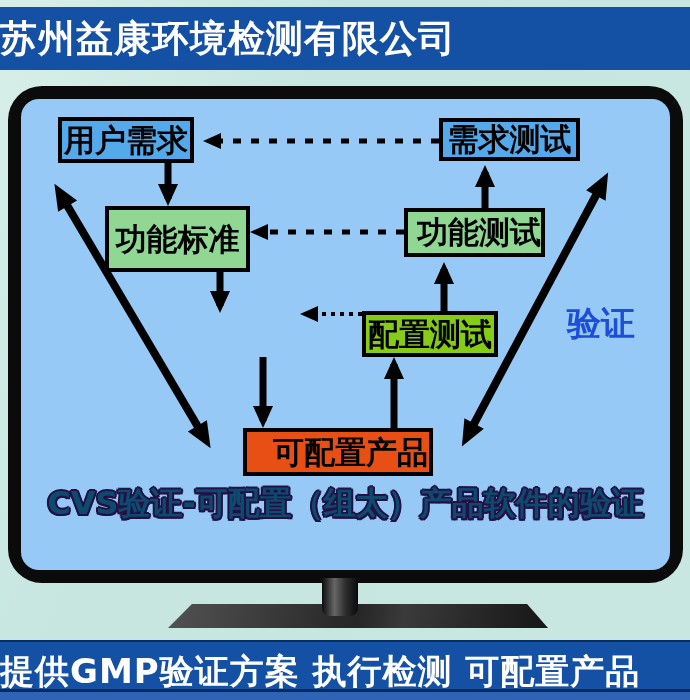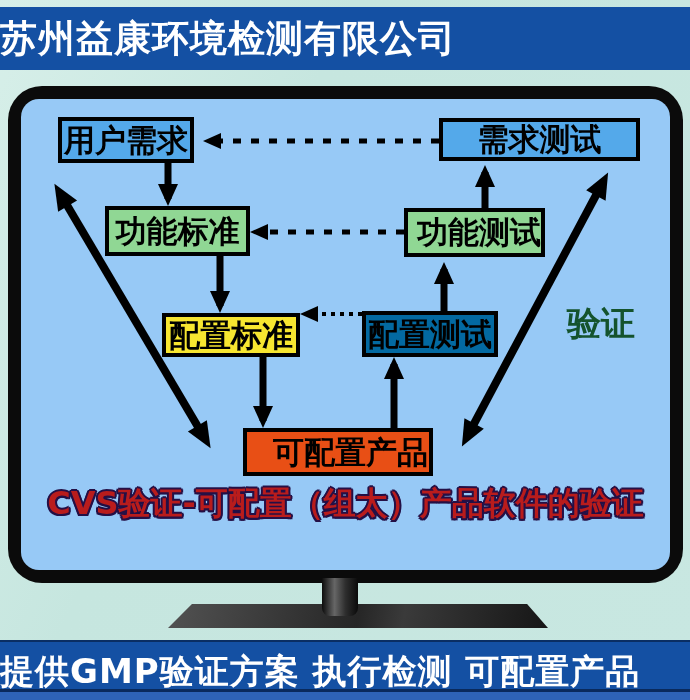--- a/index.html
+++ b/index.html
@@ -42,35 +42,35 @@
     background:linear-gradient(100deg,#525252 0%,#262626 50%,#3a3a3a 62%,#161616 100%);
     clip-path:polygon(6.3% 0,94.5% 0,100% 100%,0 100%);z-index:2;
   }
   
   .dbox{
     position:absolute;border:4px solid #000;box-sizing:border-box;
     display:flex;align-items:center;justify-content:center;
     font-weight:bold;font-size:31px;color:#000;line-height:1;white-space:nowrap;
   }
   .b-user   {left:37px; top:18px; width:136px;height:46px;background:#54a9ea;}
-  .b-reqtest{left:418px;top:19px; width:201px;height:43px;background:#54a9ea;}
-  .b-funcstd{left:84px; top:107px;width:145px;height:50px;background:#90d794;}
+  .b-reqtest{left:418px;top:19px; width:141px;height:43px;background:#54a9ea;}
+  .b-funcstd{left:84px; top:107px;width:145px;height:66px;background:#90d794;}
   .b-functest{left:383px;top:109px;width:141px;height:49px;background:#90d794;justify-content:flex-end;}
   .b-confstd{left:141px;top:214px;width:138px;height:44px;background:#f7e630;}
-  .b-conftest{left:341px;top:212px;width:136px;height:46px;background:#0369a1;}
+  .b-conftest{left:341px;top:212px;width:136px;height:46px;background:#84cc16;}
   .b-product{left:222px;top:329px;width:190px;height:48px;background:#e84f15;padding-left:25px;}
   
   .side-label{
-    position:absolute;font-weight:bold;font-size:34px;color:#14532d;line-height:1;white-space:nowrap;
+    position:absolute;font-weight:bold;font-size:34px;color:#1d4ed8;line-height:1;white-space:nowrap;
   }
   .lbl-left{left:33px;top:247px;}
   .lbl-right{left:546px;top:207px;}
   .caption{
     position:absolute;left:0;top:387px;width:649px;text-align:center;
-    font-weight:bold;font-size:32px;line-height:1.1;color:#b91c1c;white-space:nowrap;
+    font-weight:bold;font-size:32px;line-height:1.1;color:#0c4a6e;white-space:nowrap;
     text-shadow:2px 0 #241046,-2px 0 #241046,0 2px #241046,0 -2px #241046,
                 1.5px 1.5px #241046,-1.5px 1.5px #241046,1.5px -1.5px #241046,-1.5px -1.5px #241046;
   }
   .arrows{position:absolute;left:0;top:0;width:649px;height:471px;}
 </style>
 </head>
 <body>
 
 <div class="stage">
 
@@ -120,23 +120,20 @@
       </div>
       <div class="dbox b-reqtest">
         <span>需求测试</span>
       </div>
       <div class="dbox b-funcstd">
         <span>功能标准</span>
       </div>
       <div class="dbox b-functest">
         <span>功能测试</span>
       </div>
-      <div class="dbox b-confstd">
-        <span>配置标准</span>
-      </div>
       <div class="dbox b-conftest">
         <span>配置测试</span>
       </div>
       <div class="dbox b-product">
         <span>可配置产品</span>
       </div>
 
       <div class="side-label lbl-right">验证</div>
 
       <div class="caption">CVS验证-可配置（组太）产品软件的验证</div>

